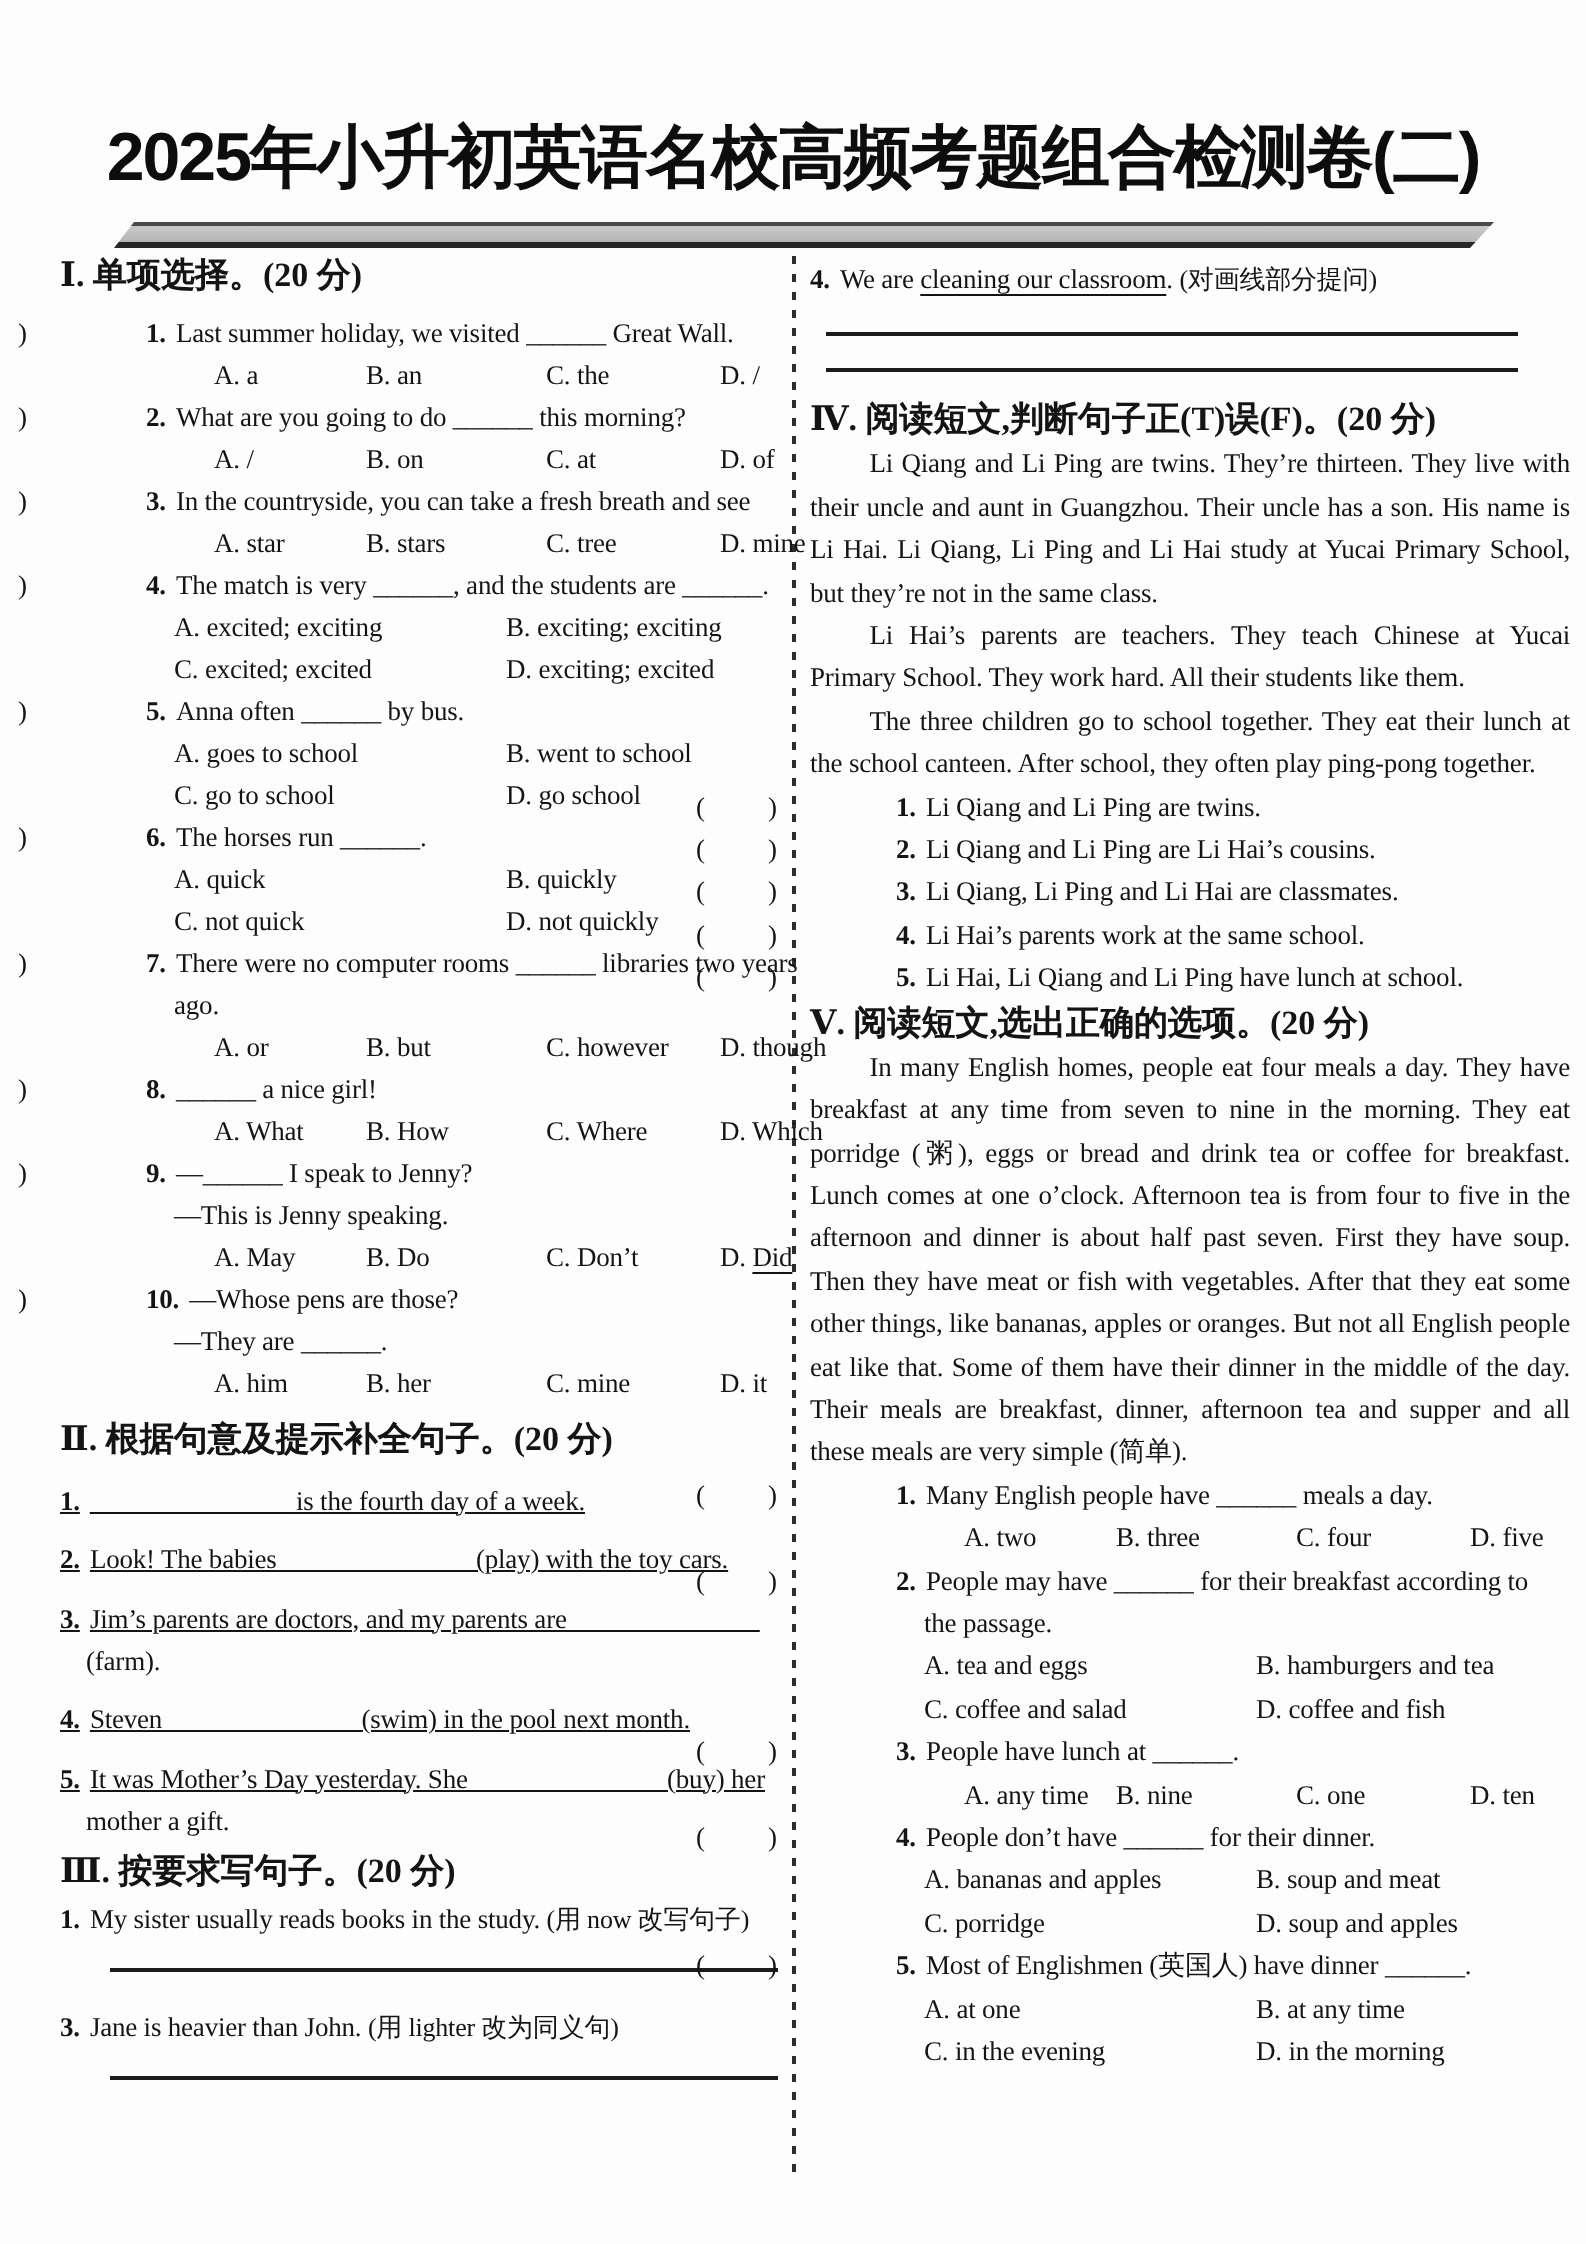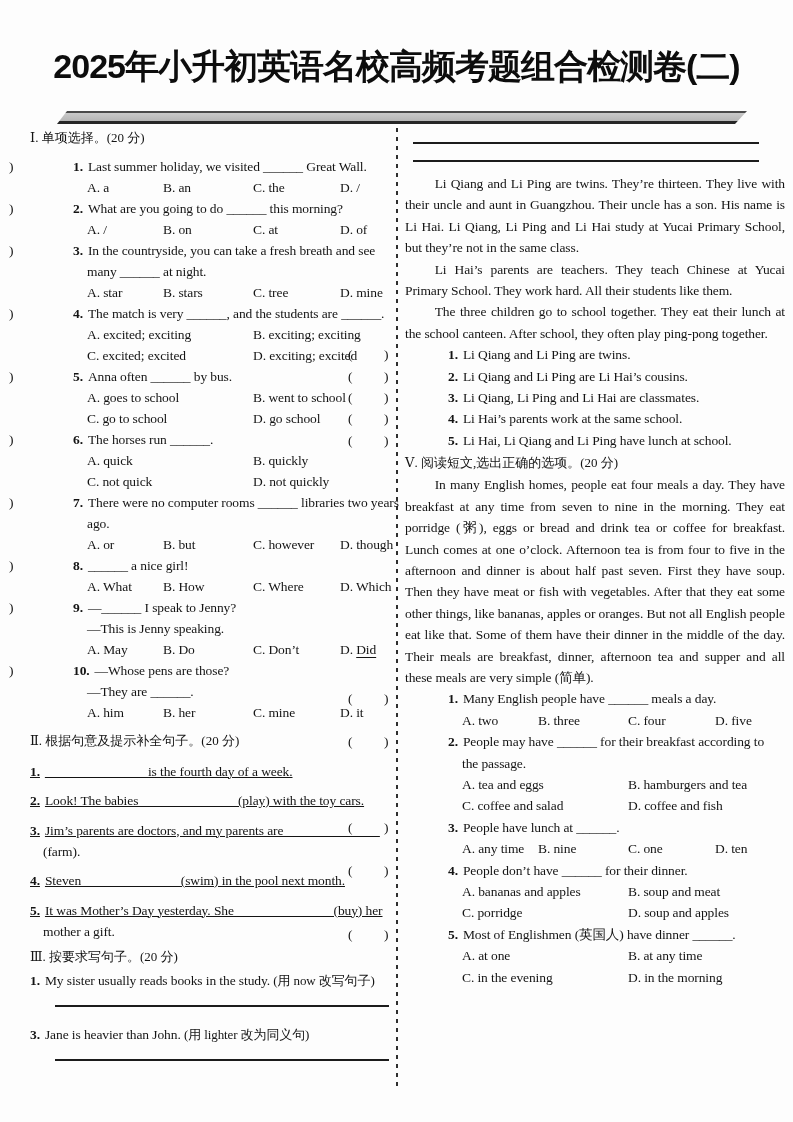--- a/index.html
+++ b/index.html
@@ -1,42 +1,42 @@
 <!DOCTYPE html>
 <html><head>
 <meta charset="utf-8">
 <style>
   html,body{margin:0;padding:0;background:#ffffff;}
   .page{position:relative;width:793px;height:1122px;background:#fdfdfd;overflow:hidden;
         font-family:"Liberation Serif","DejaVu Serif",serif;font-size:13.5px;color:#141414;
         letter-spacing:-0.1px;}
-  .title{position:absolute;top:44px;left:0;right:0;text-align:center;
+  .title{position:absolute;top:56px;left:0;right:0;text-align:center;
          font-family:"Liberation Sans","DejaVu Sans",sans-serif;
          font-size:34px;font-weight:900;color:#0d0d0d;letter-spacing:-1px;white-space:nowrap;}
   .title-bar{position:absolute;top:111px;left:57px;width:690px;height:8px;
          background:linear-gradient(#c9c9c9,#b5b5b5);
          border-top:2px solid #4a4a4a;border-bottom:3px solid #262626;
          clip-path:polygon(10px 0,100% 0,calc(100% - 12px) 100%,0 100%);}
   .divider{position:absolute;left:396px;top:128px;width:2px;height:962px;
          background:repeating-linear-gradient(180deg,#2e2e2e 0 4px,transparent 4px 9px);}
   .col{position:absolute;top:126px;line-height:21px;}
   .col-l{left:30px;width:363px;}
   .col-r{left:405px;width:380px;line-height:21.4px;}
   p{margin:0;}
-  .sec{font-size:13px;font-weight:normal;margin:0;line-height:23px;letter-spacing:0;}
+  .sec{font-size:17px;font-weight:bold;margin:0;line-height:23px;letter-spacing:0;}
   .sec-s1{margin-bottom:7px;}
   .sec-top{margin-top:6px;}
   
   .mcq{padding-left:57px;}
   .stem{text-indent:-57px;white-space:nowrap;}
   .cont{white-space:nowrap;}
   .paren{display:inline-flex;width:36px;justify-content:space-between;}
   .qnum{font-weight:bold;margin-left:7px;margin-right:5px;}
   .opts{display:grid;}
-  .o4{grid-template-columns:76px 90px 87px auto;}
+  .o4{grid-template-columns:76px 90px 87px auto;margin-left:20px;}
   .o2{grid-template-columns:166px auto;}
   .opts span{white-space:nowrap;}
   
   .fib{padding-left:13px;margin-top:8.5px;}
   .fib .l1{text-indent:-13px;white-space:nowrap;text-decoration:underline;}
   .fnum{font-weight:bold;margin-right:5px;}
   
   .wq{margin-top:2px;}
   .wq-line{white-space:nowrap;}
   .rule{height:0;border-bottom:2px solid #1c1c1c;}
@@ -85,21 +85,20 @@
           <span>C. at</span>
           <span>D. of</span>
         </div>
     </div>
 
     <div class="mcq">
       <p class="stem"><span class="paren">
             <span>(</span>
             <span>)</span>
           </span><span class="qnum">3.</span><span>In the countryside, you can take a fresh breath and see</span></p>
-      <p class="cont">many ______ at night.</p>
       <div class="opts o4">
           <span>A. star</span>
           <span>B. stars</span>
           <span>C. tree</span>
           <span>D. mine</span>
         </div>
     </div>
 
     <div class="mcq">
       <p class="stem"><span class="paren">
@@ -224,26 +223,28 @@
     <div class="wq">
       <p class="wq-line"><span class="fnum">3.</span><span>Jane is heavier than John. </span><span class="cn">(用 lighter 改为同义句)</span></p>
       <div class="rule"></div>
     </div>
 
   </div>
 
   <div class="col col-r">
 
     <div class="wq mt3">
+      <p class="wq-line"><span class="fnum">4.</span><span>We are </span><span class="ul">cleaning our classroom</span><span>. </span><span class="cn">(对画线部分提问)</span></p>
       <div class="rule"></div>
     </div>
     <div class="wq">
       <div class="rule"></div>
     </div>
 
+    <h3 class="sec hdr-iv">Ⅳ. 阅读短文,判断句子正(T)误(F)。(20 分)</h3>
 
     <p class="psg">Li Qiang and Li Ping are twins. They’re thirteen. They live with their uncle and aunt in Guangzhou. Their uncle has a son. His name is Li Hai. Li Qiang, Li Ping and Li Hai study at Yucai Primary School, but they’re not in the same class.</p>
     <p class="psg">Li Hai’s parents are teachers. They teach Chinese at Yucai Primary School. They work hard. All their students like them.</p>
     <p class="psg">The three children go to school together. They eat their lunch at the school canteen. After school, they often play ping-pong together.</p>
 
     <div class="mcq">
       <p class="stem"><span class="paren">
             <span>(</span>
             <span>)</span>
           </span><span class="qnum">1.</span><span>Li Qiang and Li Ping are twins.</span></p>

